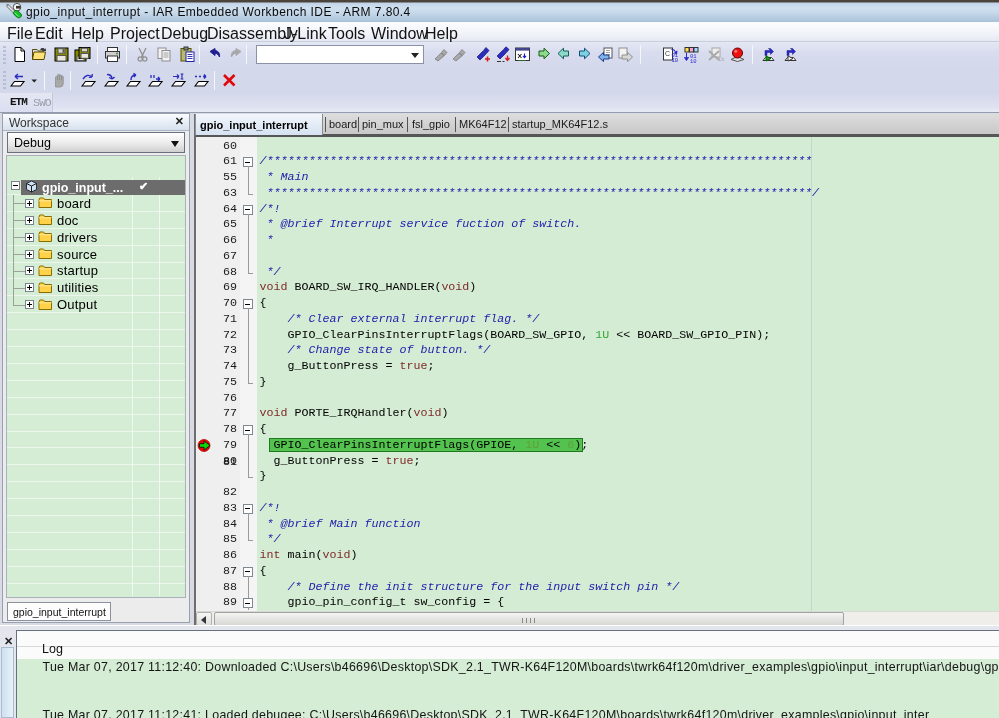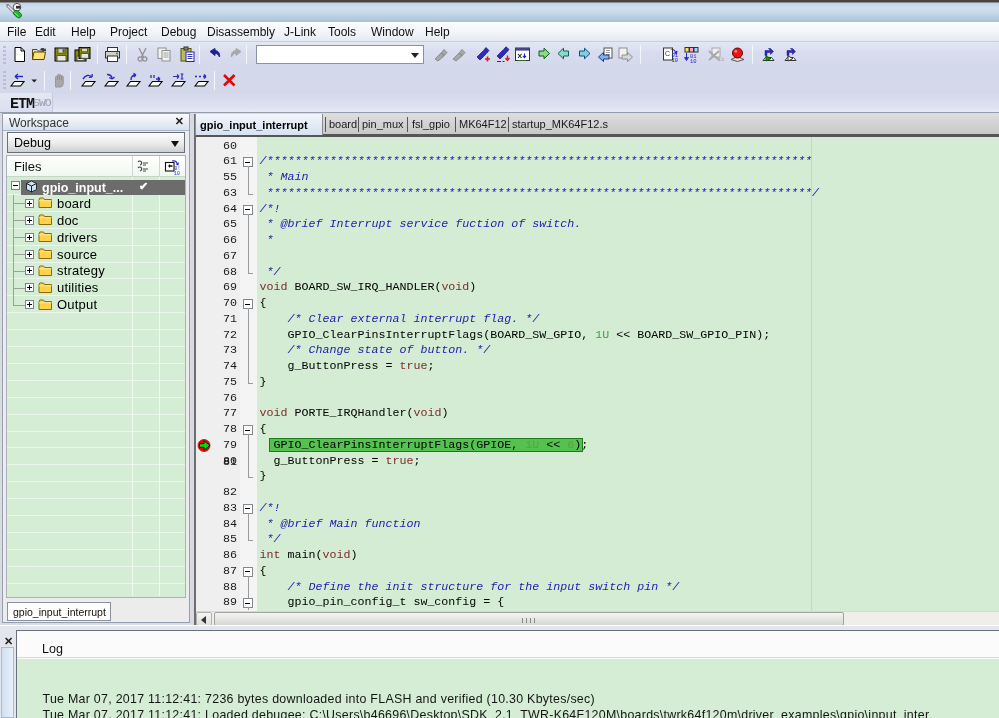--- a/index.html
+++ b/index.html
@@ -1,29 +1,29 @@
 <!DOCTYPE html>
 <html><head><meta charset="utf-8"><style>
 * { margin:0; padding:0; box-sizing:border-box; }
 html,body { width:999px; height:718px; overflow:hidden; font-family:"Liberation Sans",sans-serif; background:#d8dae4; }
 #win { position:absolute; left:0; top:0; width:999px; height:718px; }
 .abs { position:absolute; }
 #title { left:0; top:0; width:100%; height:22px; background:linear-gradient(180deg,#4a443a 0,#4a443a 2px,#c2d4e8 3px,#d0e0f0 8px,#c3d6e8 14px,#b1c7dd 20px,#a9bfd6 22px); }
 #title .txt { position:absolute; left:26px; top:4.5px; font-size:12px; letter-spacing:0.42px; color:#0a0a0a; }
 #menu { left:0; top:22px; width:100%; height:20px; background:linear-gradient(180deg,#fcfdfe,#eef1f7 70%,#e4e8f1); border-bottom:1px solid #c9cedd; }
-.mi { position:absolute; top:25px; font-size:12px; color:#111; }
+.mi { position:absolute; top:25px; font-size:16px; color:#111; }
 #tb1 { left:0; top:42px; width:100%; height:26px; background:linear-gradient(180deg,#e4e8f4,#d8dcee 40%,#d4d8eb); }
 #tb2 { left:0; top:68px; width:100%; height:25px; background:#d4d8eb; }
 #tb3 { left:0; top:93px; width:100%; height:19px; background:linear-gradient(180deg,#d4d8eb,#dde1f0 70%,#e8eaf5); }
 .grip { position:absolute; left:3px; width:3px; background:repeating-linear-gradient(180deg,#b9bfd2 0,#b9bfd2 2px,transparent 2px,transparent 4px); }
 .tsep { position:absolute; width:1px; height:19px; background:#b7bccb; border-right:1px solid #f5f6fa; }
 #combo { position:absolute; left:256px; top:45px; width:168px; height:19px; background:#fff; border:1px solid #8a92a5; }
 #combo .arr { position:absolute; right:4px; top:7px; width:0; height:0; border:4px solid transparent; border-top:5px solid #222; }
 #etmbox { position:absolute; left:0; top:93px; width:53px; height:19px; background:linear-gradient(180deg,#e4e7f2,#dadef0); border-right:1px solid #c6cbdb; }
-#etm { position:absolute; left:10px; top:96px; font-size:15px; font-weight:bold; color:#111; font-family:"Liberation Mono",monospace; letter-spacing:-1px; }
+#etm { position:absolute; left:10px; top:96px; font-size:11px; font-weight:bold; color:#111; font-family:"Liberation Mono",monospace; letter-spacing:-1px; }
 #swo { position:absolute; left:33px; top:96px; font-size:11.5px; color:#9aa0ac; font-family:"Liberation Mono",monospace; letter-spacing:-1px; }
 
 #wsp { left:2px; top:113px; width:188px; height:510px; background:#ececec; border:1px solid #98a0b0; }
 #wsphdr { left:3px; top:114px; width:186px; height:17px; background:linear-gradient(180deg,#fafcfe,#d7e1ee); border-bottom:1px solid #aab4c4; }
 #wsphdr .t { position:absolute; left:6px; top:2px; font-size:12px; color:#333; }
 #wsphdr .x { position:absolute; right:5px; top:1px; font-size:11px; font-weight:bold; color:#222; }
 #combo2 { left:7px; top:132px; width:178px; height:21px; background:linear-gradient(180deg,#ffffff,#e8e8e8 60%,#cfcfcf); border:1px solid #686f7d; }
 #combo2 .t { position:absolute; left:6px; top:3px; font-size:12.5px; color:#000; }
 #combo2 .arr { position:absolute; right:5px; top:8px; width:0; height:0; border:4.5px solid transparent; border-top:6px solid #111; }
 #wstbl { left:6px; top:155px; width:180px; height:443px; border:1px solid #aab0bc; background:#d5ecd5; }
@@ -66,36 +66,37 @@
 #hsb { left:196px; top:611px; width:803px; height:16px; background:#efeeeb; border-top:1px solid #d8d8d4; }
 .sbtn { position:absolute; top:612px; width:16px; height:14px; background:linear-gradient(180deg,#f6f6f5,#dededa); border:1px solid #b0b0ac; border-radius:2px; }
 #hthumb { position:absolute; left:214px; top:612px; width:630px; height:14px; background:linear-gradient(180deg,#f4f4f3,#d6d6d3); border:1px solid #a2a29e; border-radius:2px; }
 .dots { position:absolute; left:50%; top:5px; width:14px; height:5px; margin-left:-7px; background:repeating-linear-gradient(90deg,#888 0,#888 1.5px,transparent 1.5px,transparent 4px); }
 .tri { position:absolute; width:0; height:0; }
 
 #logpane { left:0; top:625px; width:100%; height:93px; background:#e4e6ee; border-top:1px solid #fff; }
 #logx { position:absolute; left:4px; top:635px; font-size:11px; font-weight:bold; color:#222; }
 #logtab { position:absolute; left:1px; top:647px; width:13px; height:71px; background:linear-gradient(90deg,#cfe0f2,#e8f1fa); border:1px solid #a8bcd2; }
 #logwin { position:absolute; left:16px; top:630px; width:983px; height:88px; background:#fbfbfb; border:1px solid #68707e; border-right:none; border-bottom:none; }
-#loghdr { position:absolute; left:17px; top:631px; width:982px; height:27px; background:#fbfbfb; border-bottom:1px solid #d8d8d8; }
+#loghdr { position:absolute; left:17px; top:631px; width:982px; height:16px; background:#fbfbfb; border-bottom:1px solid #d8d8d8; }
 #loghdr .t { position:absolute; left:25px; top:11px; font-size:12.5px; color:#111; }
 #logbody { position:absolute; left:17px; top:659px; width:982px; height:59px; background:#d5ecd5; }
 .logln { position:absolute; left:42.5px; font-size:12.4px; letter-spacing:0.28px; color:#151515; white-space:pre; }
 </style></head><body>
 <div id="win">
  <div class="abs" id="title">
   <svg style="position:absolute;left:4px;top:3px" width="19" height="17" viewBox="0 0 19 17">
     <path d="M3 2 L14 13" stroke="#8f8f8f" stroke-width="3.2"></path>
     <path d="M3 2 L14 13" stroke="#e8e8e8" stroke-width="1.2"></path>
     <path d="M2 1.5 L4.5 1 L4 3.5 Z" fill="#777"></path>
     <circle cx="13" cy="4.2" r="3.8" fill="#f4f4f4" stroke="#444" stroke-width="0.9"></circle>
     <rect x="12" y="2.9" width="4.5" height="2.7" fill="#37332b"></rect>
     <rect x="9.2" y="8.2" width="8.6" height="5.2" rx="2.5" fill="#15c42a" stroke="#0a6a14" stroke-width="0.8" transform="rotate(40 13 11)"></rect>
     <path d="M10.5 9.5 l4 4" stroke="#7fe88a" stroke-width="1" transform="rotate(0)"></path>
   </svg>
+  <div class="txt">gpio_input_interrupt - IAR Embedded Workbench IDE - ARM 7.80.4</div>
  </div>
  <div class="abs" id="menu"></div>
  <span class="mi" style="left:7px">File</span>
 <span class="mi" style="left:35px">Edit</span>
 <span class="mi" style="left:71px">Help</span>
 <span class="mi" style="left:110px">Project</span>
 <span class="mi" style="left:161px">Debug</span>
 <span class="mi" style="left:207px">Disassembly</span>
 <span class="mi" style="left:284px">J-Link</span>
 <span class="mi" style="left:328px">Tools</span>
@@ -288,36 +289,20 @@
  <div class="abs" id="wsp"></div>
  <div class="abs" id="wsphdr">
       <span class="t">Workspace</span>
       <span class="x">✕</span>
     </div>
  <div class="abs" id="combo2">
       <span class="t">Debug</span>
       <div class="arr"></div>
     </div>
  <div class="abs" id="wstbl"></div>
- <div class="abs" id="fhdr">
-      <span class="t">Files</span>
-      <div class="s" style="left:124.5px"></div>
-      <div class="s" style="left:151.5px"></div>
-   <svg style="position:absolute;left:129px;top:3px" width="15" height="15" viewBox="0 0 15 15">
-        <path d="M2 3 a2 2 0 1 1 2 3 M2 9 a2 2 0 1 1 2 3" fill="none" stroke="#444" stroke-width="1.1"></path>
-        <path d="M7 4 h5 M7 6 h3 M7 10 h5 M7 12 h3" stroke="#444" stroke-width="1"></path>
-      </svg>
-   <svg style="position:absolute;left:157px;top:3px" width="16" height="16" viewBox="0 0 16 16">
-        <rect x="1.5" y="3.5" width="8.5" height="8.5" fill="#fff" stroke="#111" stroke-width="1.1"></rect>
-        <path d="M4 7 l2 -2 v1.3 h2.5 v1.4 H6 v1.3 z" fill="#111"></path>
-        <path d="M8 1.5 c3 -1 5 0.5 5.5 2.5 l1.5 -0.7 -0.7 3.4 -2.8 -1.6 1.2 -0.6 c-0.6 -1.6 -2.2 -2.2 -4.5 -2z" fill="#2a2acf"></path>
-        <text x="10.5" y="11" font-size="4.8" fill="#2a2acf" font-family="Liberation Mono">0!</text>
-        <text x="10" y="15.5" font-size="4.8" fill="#2a2acf" font-family="Liberation Mono">10</text>
-      </svg>
- </div>
  <div class="gh" style="left:7px;top:193.9px;width:178px"></div>
 <div class="gh" style="left:7px;top:210.8px;width:178px"></div>
 <div class="gh" style="left:7px;top:227.7px;width:178px"></div>
 <div class="gh" style="left:7px;top:244.6px;width:178px"></div>
 <div class="gh" style="left:7px;top:261.5px;width:178px"></div>
 <div class="gh" style="left:7px;top:278.4px;width:178px"></div>
 <div class="gh" style="left:7px;top:295.3px;width:178px"></div>
 <div class="gh" style="left:7px;top:312.2px;width:178px"></div>
 <div class="gh" style="left:7px;top:329.1px;width:178px"></div>
 <div class="gh" style="left:7px;top:346.0px;width:178px"></div>
@@ -390,21 +375,21 @@
 <div class="trow" style="left:57px;top:246.5px">source</div>
 <div class="tln" style="left:13px;top:270.9px;width:12px;height:1px"></div>
 <div class="mbox" style="left:25px;top:266.4px">
       <i class="h"></i>
       <i class="v"></i>
     </div>
 <svg class="abs" style="left:38px;top:264.9px" width="15" height="12" viewBox="0 0 15 12">
 <path d="M1 3 L1 10.5 L13.5 10.5 L13.5 2.5 L6.5 2.5 L5.5 1 L1.8 1 Z" fill="#ffd24a" stroke="#8a6d00" stroke-width="1"></path>
 <path d="M1 3.8 L13.5 3.8" stroke="#ffe89a" stroke-width="1"></path>
 </svg>
-<div class="trow" style="left:57px;top:263.4px">strategy</div>
+<div class="trow" style="left:57px;top:263.4px">startup</div>
 <div class="tln" style="left:13px;top:287.8px;width:12px;height:1px"></div>
 <div class="mbox" style="left:25px;top:283.3px">
       <i class="h"></i>
       <i class="v"></i>
     </div>
 <svg class="abs" style="left:38px;top:281.8px" width="15" height="12" viewBox="0 0 15 12">
 <path d="M1 3 L1 10.5 L13.5 10.5 L13.5 2.5 L6.5 2.5 L5.5 1 L1.8 1 Z" fill="#ffd24a" stroke="#8a6d00" stroke-width="1"></path>
 <path d="M1 3.8 L13.5 3.8" stroke="#ffe89a" stroke-width="1"></path>
 </svg>
 <div class="trow" style="left:57px;top:280.3px">utilities</div>
@@ -544,15 +529,15 @@
     </div>
 
  <div class="abs" id="logpane"></div>
  <div id="logx">✕</div>
  <div id="logtab"></div>
  <div id="logwin"></div>
  <div id="loghdr">
       <span class="t">Log</span>
     </div>
  <div id="logbody"></div>
-<div class="logln" style="top:692px">Tue Mar 07, 2017 11:12:41: 7236 bytes downloaded into FLASH and verified (10.30 Kbytes/sec)</div>
+ <div class="logln" style="top:660px">Tue Mar 07, 2017 11:12:40: Downloaded C:\Users\b46696\Desktop\SDK_2.1_TWR-K64F120M\boards\twrk64f120m\driver_examples\gpio\input_interrupt\iar\debug\gp</div>
 <div class="logln" style="top:708px">Tue Mar 07, 2017 11:12:41: Loaded debugee: C:\Users\b46696\Desktop\SDK_2.1_TWR-K64F120M\boards\twrk64f120m\driver_examples\gpio\input_inter</div>
 </div>
 
 </body></html>

